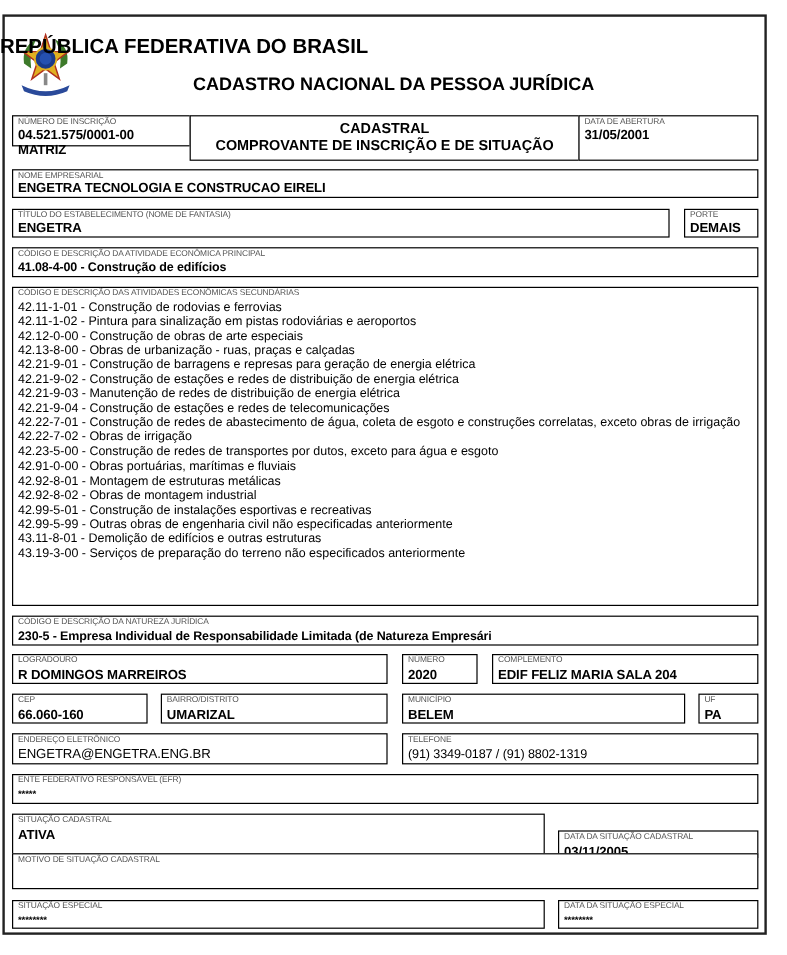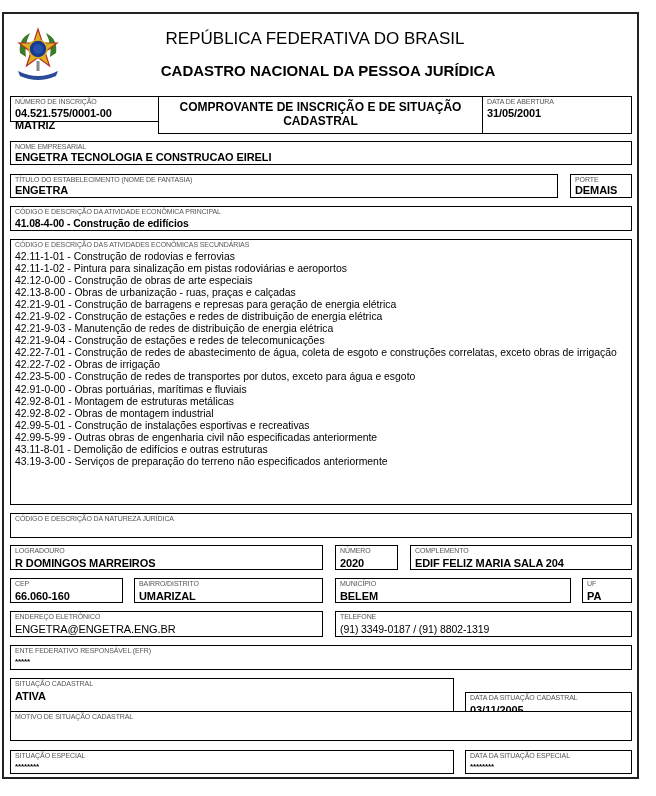--- a/index.html
+++ b/index.html
@@ -6,22 +6,22 @@
   body { width: 656px; height: 796px; position: relative; overflow: hidden;
          font-family: "Liberation Sans", sans-serif; color: #000; }
   .frame { position: absolute; left: 2px; top: 12px; width: 637px; height: 767px;
            border: 2px solid #222; box-sizing: border-box; background: #fff; }
   .box { position: absolute; border: 1px solid #000; box-sizing: border-box; background: #fff; }
   .lbl { position: absolute; left: 4px; top: 1px; font-size: 7px; color: #555;
          letter-spacing: -0.1px; white-space: nowrap; text-transform: uppercase; }
   .val { position: absolute; left: 4px; top: 9px; font-size: 11px; font-weight: bold;
          white-space: nowrap; letter-spacing: -0.1px; }
   .val.small { font-size: 8px; top: 11px; }
-  .title1 { position: absolute; left: 0; width: 630px; top: 29px; text-align: center;
-            font-size: 17px; font-weight: normal; letter-spacing: 0px; }
+  .title1 { position: absolute; left: 0; width: 630px; top: 29px; 
+            font-size: 17px; font-weight: bold; letter-spacing: 0px; }
   .title2 { position: absolute; left: 0; width: 656px; top: 62px; text-align: center;
             font-size: 15px; font-weight: bold; }
   .emblem { position: absolute; left: 14px; top: 27px; width: 48px; height: 56px; }
   .center-title { position: absolute; left: 0; right: 0; top: 3px; text-align: center;
                   font-size: 12px; font-weight: bold; line-height: 14px; }
   .list { position: absolute; left: 4px; top: 11px; right: 4px; font-size: 10.4px;
           line-height: 12.05px; }
   .list .item { white-space: normal; }
 </style>
 </head>
@@ -44,22 +44,22 @@
 <div class="title1">REPÚBLICA FEDERATIVA DO BRASIL</div>
 <div class="title2">CADASTRO NACIONAL DA PESSOA JURÍDICA</div>
 
 <div class="box" style="left:10px; top:96px; width:149px; height:26px;padding-left:40px;">
   <div class="lbl">NÚMERO DE INSCRIÇÃO</div>
   <div class="val" style="top:10px;">04.521.575/0001-00</div>
   <div class="val" style="top:22px;">MATRIZ</div>
 </div>
 <div class="box" style="left:158px; top:96px; width:325px; height:38px;">
   <div class="center-title">
+    <div>CADASTRAL</div>
     <div>COMPROVANTE DE INSCRIÇÃO E DE SITUAÇÃO</div>
-    <div>CADASTRAL</div>
   </div>
 </div>
 <div class="box" style="left:482px; top:96px; width:150px; height:38px;">
   <div class="lbl">DATA DE ABERTURA</div>
   <div class="val" style="top:10px;">31/05/2001</div>
 </div>
 
 <div class="box" style="left:10px; top:141px; width:622px; height:24px;">
   <div class="lbl">NOME EMPRESARIAL</div>
   <div class="val">ENGETRA TECNOLOGIA E CONSTRUCAO EIRELI</div>
@@ -98,20 +98,21 @@
       <div class="item">42.92-8-02 - Obras de montagem industrial</div>
       <div class="item">42.99-5-01 - Construção de instalações esportivas e recreativas</div>
       <div class="item">42.99-5-99 - Outras obras de engenharia civil não especificadas anteriormente</div>
       <div class="item">43.11-8-01 - Demolição de edifícios e outras estruturas</div>
       <div class="item">43.19-3-00 - Serviços de preparação do terreno não especificados anteriormente</div>
     </div>
 </div>
 
 <div class="box" style="left:10px; top:513px; width:622px; height:25px;">
   <div class="lbl">CÓDIGO E DESCRIÇÃO DA NATUREZA JURÍDICA</div>
+  <div class="val" style="top:11px; font-size:10.4px;">230-5 - Empresa Individual de Responsabilidade Limitada (de Natureza Empresári</div>
 </div>
 
 <div class="box" style="left:10px; top:545px; width:313px; height:25px;">
   <div class="lbl">LOGRADOURO</div>
   <div class="val" style="top:11px;text-align:center;">R DOMINGOS MARREIROS</div>
 </div>
 <div class="box" style="left:335px; top:545px; width:63px; height:25px;">
   <div class="lbl">NÚMERO</div>
   <div class="val" style="top:11px;">2020</div>
 </div>

